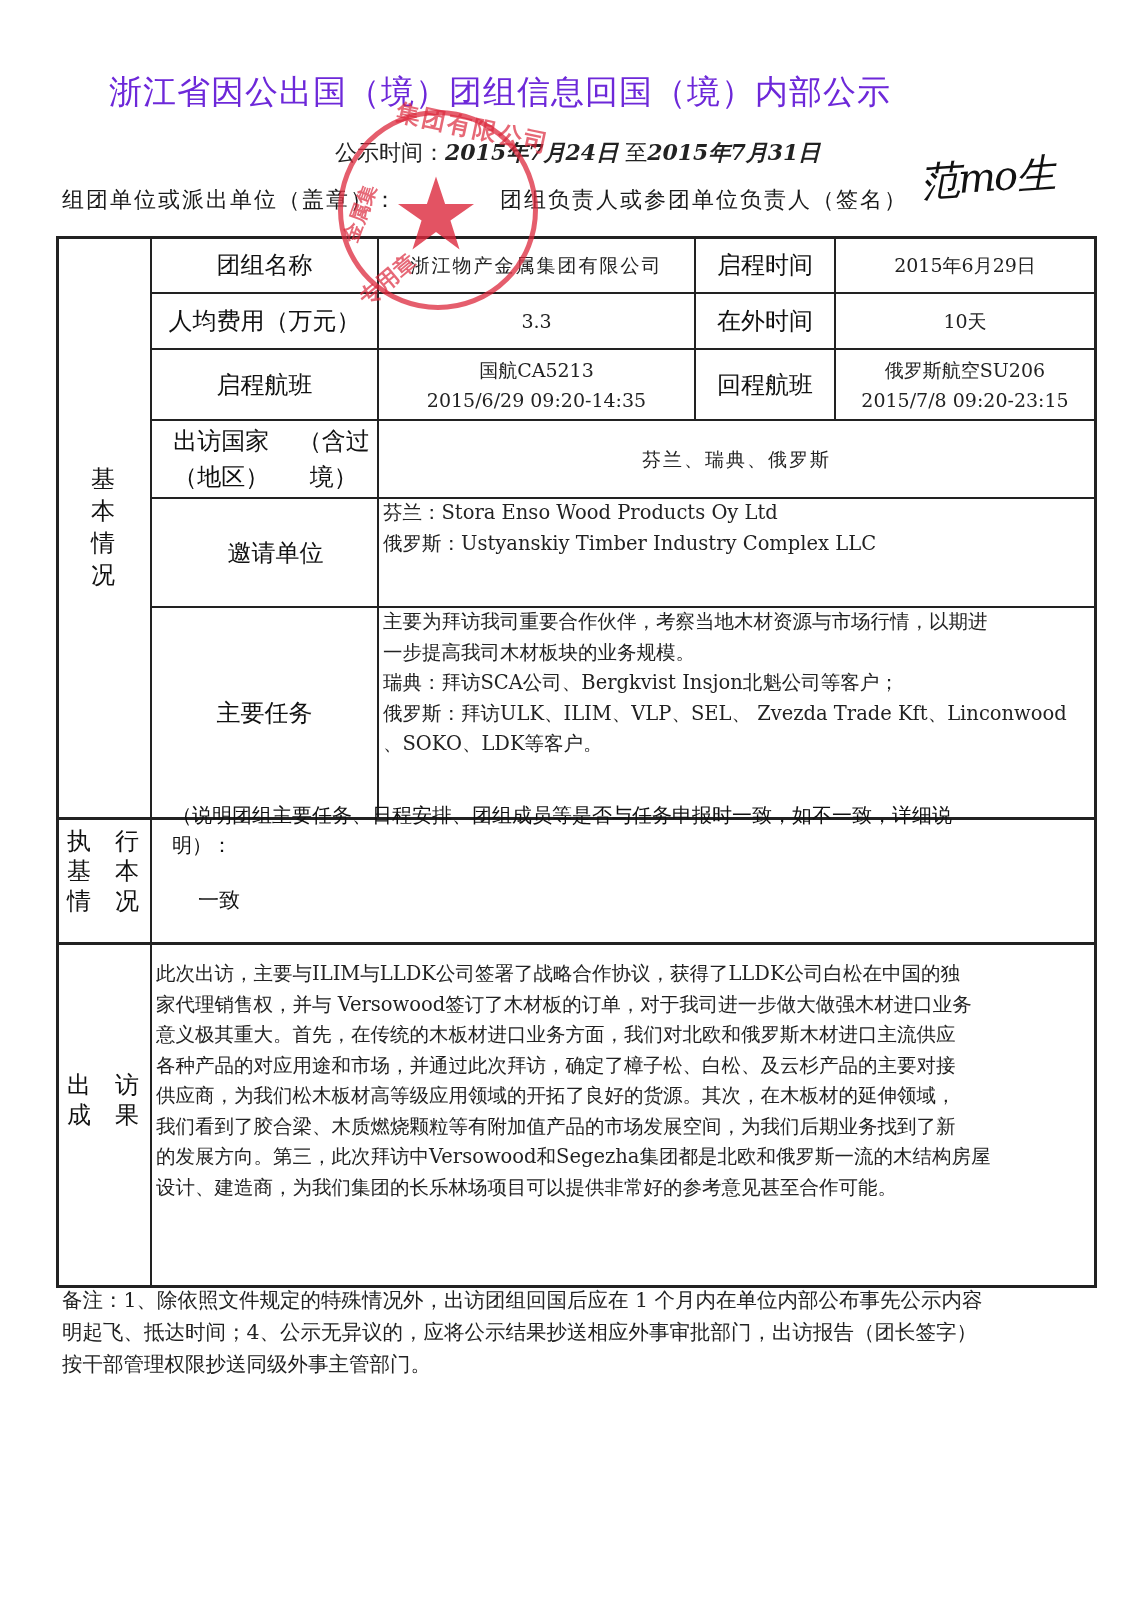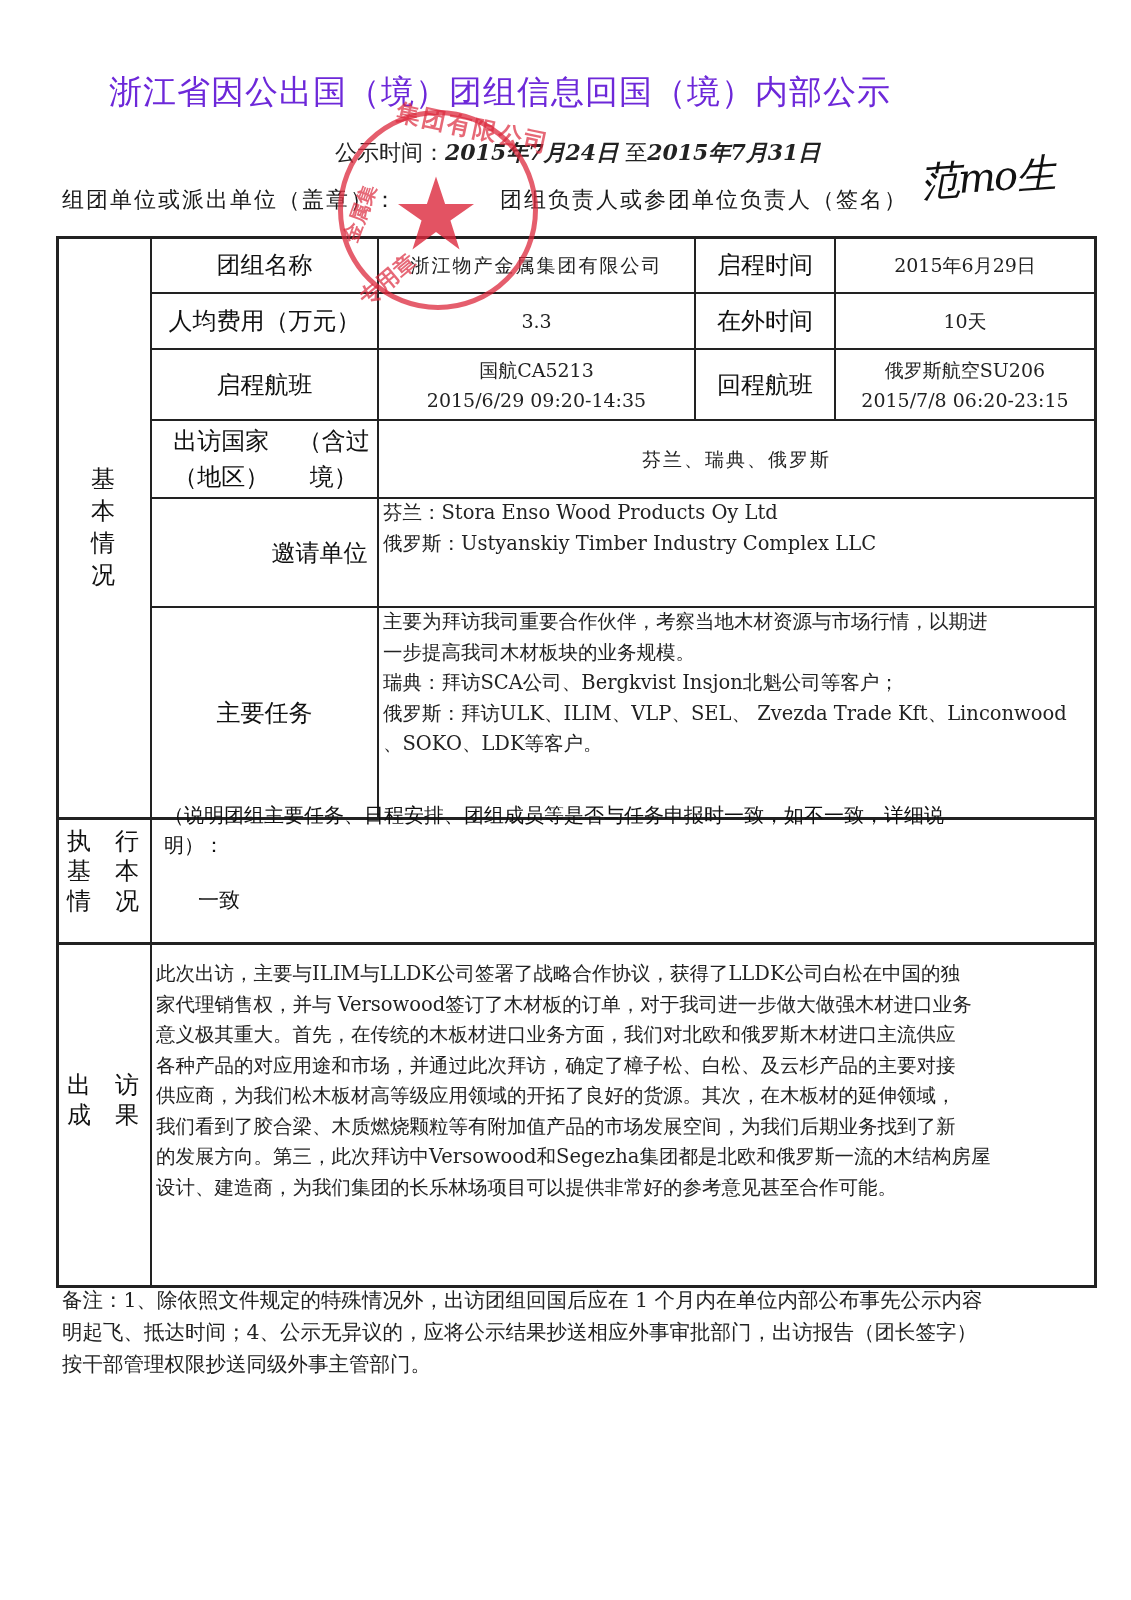--- a/index.html
+++ b/index.html
@@ -115,30 +115,30 @@
 <div class="value" style="left:836px; top:294px; width:258px; height:54px;">10天</div>
 
 <div class="label" style="left:152px; top:350px; width:225px; height:69px;">启程航班</div>
 <div class="value" style="left:379px; top:350px; width:315px; height:69px;">
   <span>国航CA5213</span>
   <span>2015/6/29 09:20-14:35</span>
 </div>
 <div class="label" style="left:696px; top:350px; width:138px; height:69px;">回程航班</div>
 <div class="value" style="left:836px; top:350px; width:258px; height:69px;">
   <span>俄罗斯航空SU206</span>
-  <span>2015/7/8 06:20-23:15</span>
+  <span>2015/7/8 09:20-23:15</span>
 </div>
 
 <div class="label" style="left:152px; top:421px; width:225px; height:76px; flex-direction:row; line-height:36px;">
   <span>出访国家（地区）</span>
   <span>（含过境）</span>
 </div>
 <div class="value" style="left:379px; top:421px; width:715px; height:76px; letter-spacing:2px;">芬兰、瑞典、俄罗斯</div>
 
-<div class="label" style="left:152px; top:499px; width:247px; height:107px;padding-left:44px;">邀请单位</div>
+<div class="label" style="left:152px; top:499px; width:247px; height:107px;">邀请单位</div>
 <div class="valtext" style="left:383px; top:498px; width:710px;">
   <div>芬兰：Stora Enso Wood Products Oy Ltd</div>
   <div>俄罗斯：Ustyanskiy Timber Industry Complex LLC</div>
 </div>
 
 <div class="label" style="left:152px; top:608px; width:225px; height:209px;">主要任务</div>
 <div class="valtext" style="left:383px; top:607px; width:712px; white-space:nowrap; overflow:hidden;">
   <div>主要为拜访我司重要合作伙伴，考察当地木材资源与市场行情，以期进</div>
   <div>一步提高我司木材板块的业务规模。</div>
   <div>瑞典：拜访SCA公司、Bergkvist Insjon北魁公司等客户；</div>
@@ -147,21 +147,21 @@
 </div>
 
 <div class="two-col-label" style="left:62px; top:826px; width:82px;">
   <span>执</span>
   <span>行</span>
   <span>基</span>
   <span>本</span>
   <span>情</span>
   <span>况</span>
 </div>
-<div class="abs" style="left:164px; top:800px; width:940px; font-size:20px; line-height:30px; color:#111; white-space:nowrap;">
+<div class="abs" style="left:172px; top:800px; width:940px; font-size:20px; line-height:30px; color:#111; white-space:nowrap;">
   <div>（说明团组主要任务、日程安排、团组成员等是否与任务申报时一致，如不一致，详细说</div>
   <div>明）：</div>
 </div>
 <div class="abs" style="left:198px; top:886px; font-size:21px; color:#111;">一致</div>
 
 <div class="two-col-label" style="left:62px; top:1070px; width:82px;">
   <span>出</span>
   <span>访</span>
   <span>成</span>
   <span>果</span>

